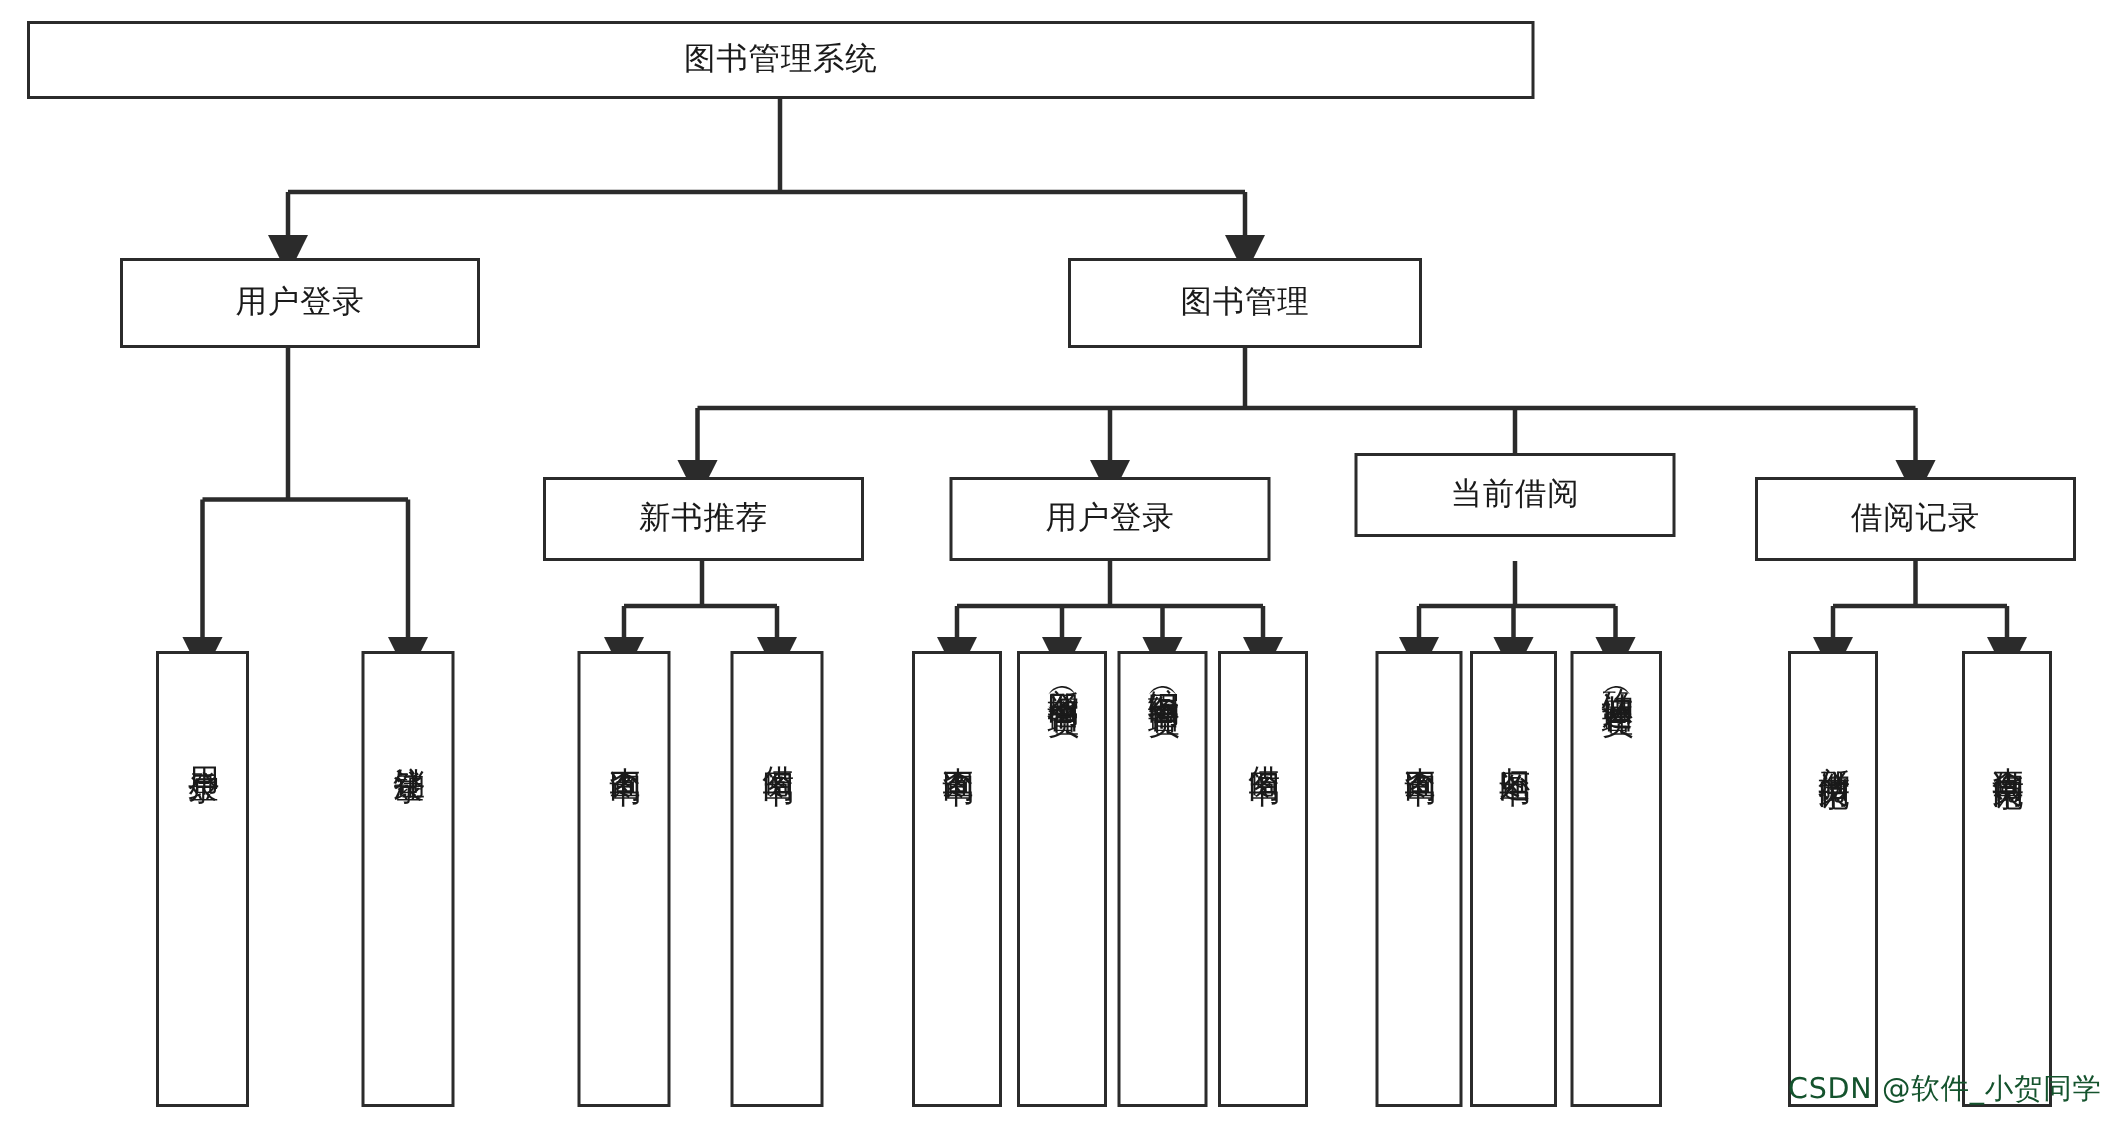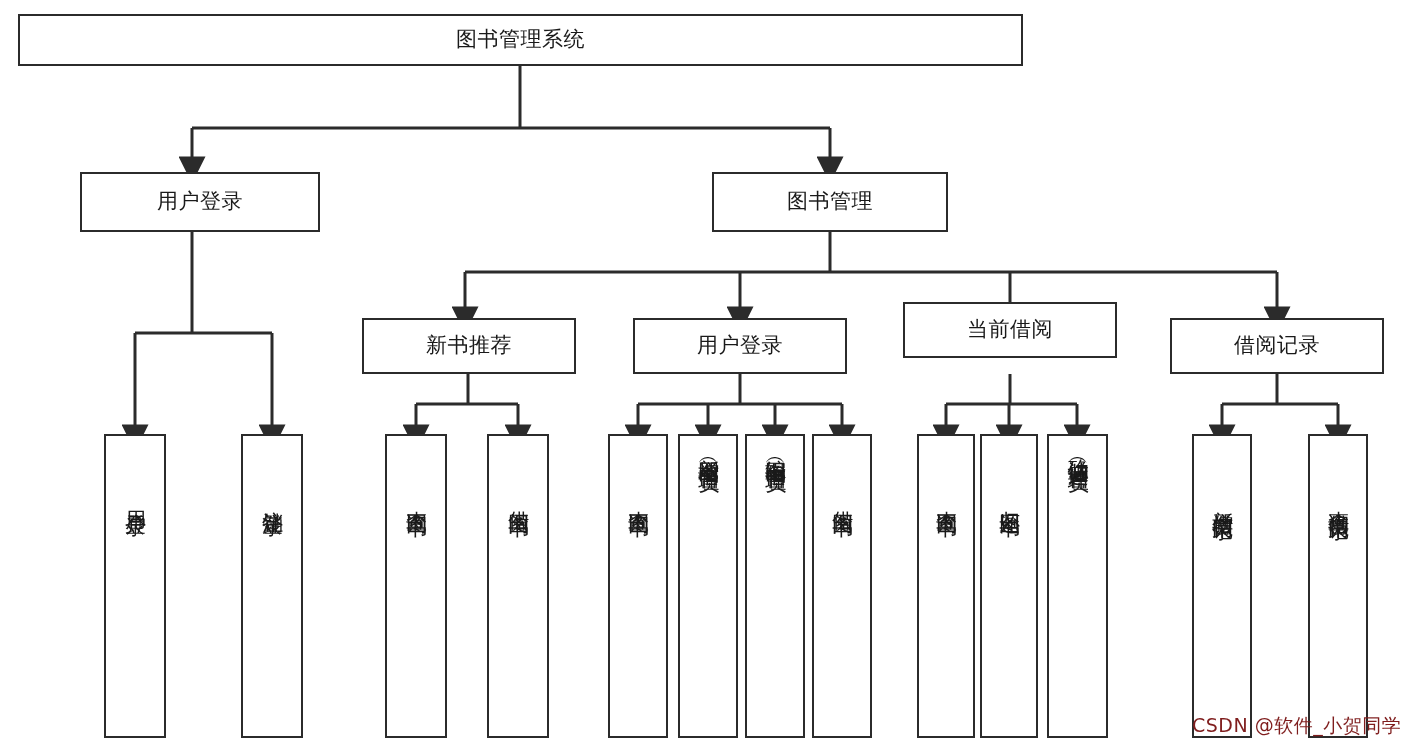--- a/index.html
+++ b/index.html
@@ -58,21 +58,21 @@
     top: 0;
     width: 1405px;
     height: 747px;
     pointer-events: none;
   }
   .watermark {
     position: absolute;
     left: 1192px;
     top: 713px;
     font-size: 19px;
-    color: #7f1d1d;
+    color: #14532d;
     white-space: nowrap;
     letter-spacing: 0.5px;
   }
 </style>
 </head>
 <body>
 
 <div id="canvas">
 
   <svg id="edges" viewBox="0 0 1405 747" xmlns="http://www.w3.org/2000/svg">

